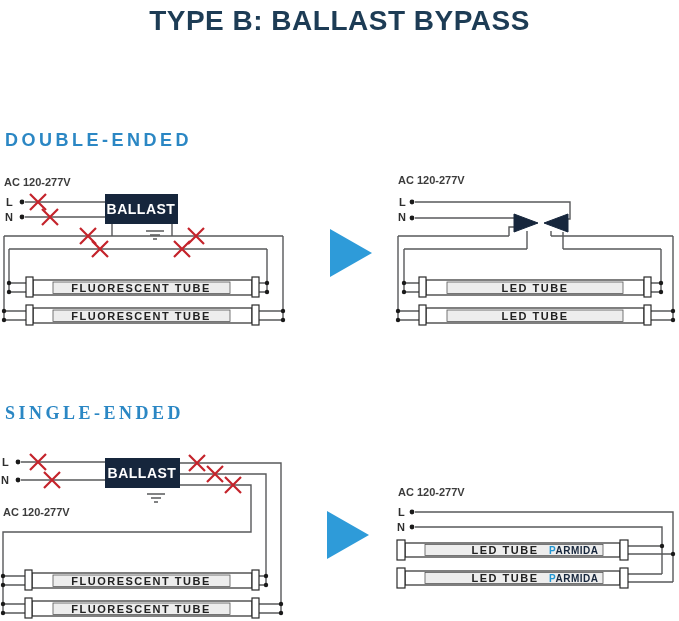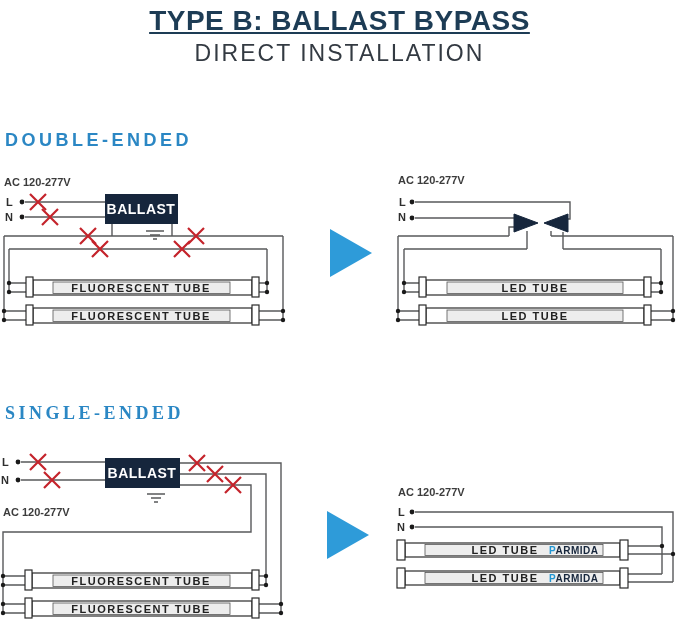--- a/index.html
+++ b/index.html
@@ -1,19 +1,19 @@
 <!DOCTYPE html>
 <html><head>
 <meta charset="utf-8">
 <style>
   html,body{margin:0;padding:0;background:#ffffff;}
   #stage{position:relative;width:679px;height:621px;background:#fff;overflow:hidden;
          font-family:"Liberation Sans",sans-serif;}
   .title{position:absolute;left:0;top:5px;width:679px;text-align:center;
-         font-size:28px;font-weight:bold;letter-spacing:0.5px;color:#1d3c55;text-decoration:underline;}
+         font-size:28px;font-weight:bold;letter-spacing:0.5px;color:#1d3c55;}
   .subtitle{position:absolute;left:0;top:40px;width:679px;text-align:center;
          font-size:23px;font-weight:400;letter-spacing:2px;color:#333a42;}
   .section-heading{position:absolute;font-size:18px;font-weight:bold;
          letter-spacing:3.5px;color:#2b87c4;}
   #de-heading{left:5px;top:130px;text-align:right;}
   #se-heading{left:5px;top:403px;font-family:Liberation Serif, serif;}
   .arrow{position:absolute;width:0;height:0;
          border-top:24px solid transparent;border-bottom:24px solid transparent;
          border-left:42px solid #2e9bd9;}
   #arrow-de{left:330px;top:229px;}
@@ -33,21 +33,20 @@
   .brand-text{font-size:10px;font-weight:bold;letter-spacing:0.5px;}
   .nut{fill:#16263c;stroke:#16263c;stroke-linejoin:round;}
   .ground{stroke:#58595b;stroke-width:1.6;fill:none;}
 </style>
 </head>
 <body>
 
 <div id="stage">
 
   <div class="title">TYPE B: BALLAST BYPASS</div>
-  <div class="subtitle">DIRECT INSTALLATION</div>
 
   <div class="section-heading" id="de-heading">DOUBLE-ENDED</div>
   <div class="section-heading" id="se-heading">SINGLE-ENDED</div>
 
   <svg style="left:0;top:165px" width="320" height="180" viewBox="0 165 320 180">
     <text class="smalllabel" x="4" y="186">AC 120-277V</text>
     <text class="lnlabel" x="6" y="206">L</text>
     <text class="lnlabel" x="5" y="221">N</text>
 
     <g>

